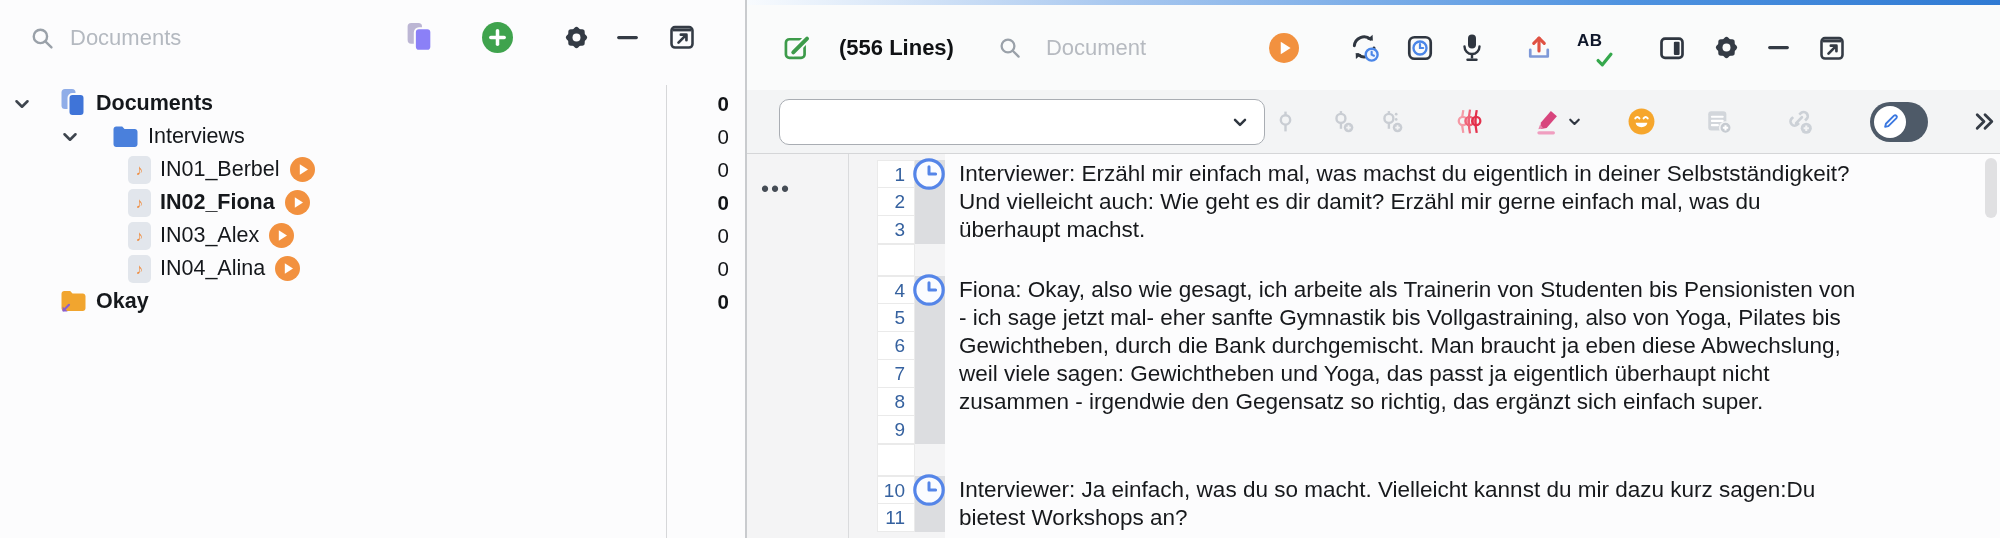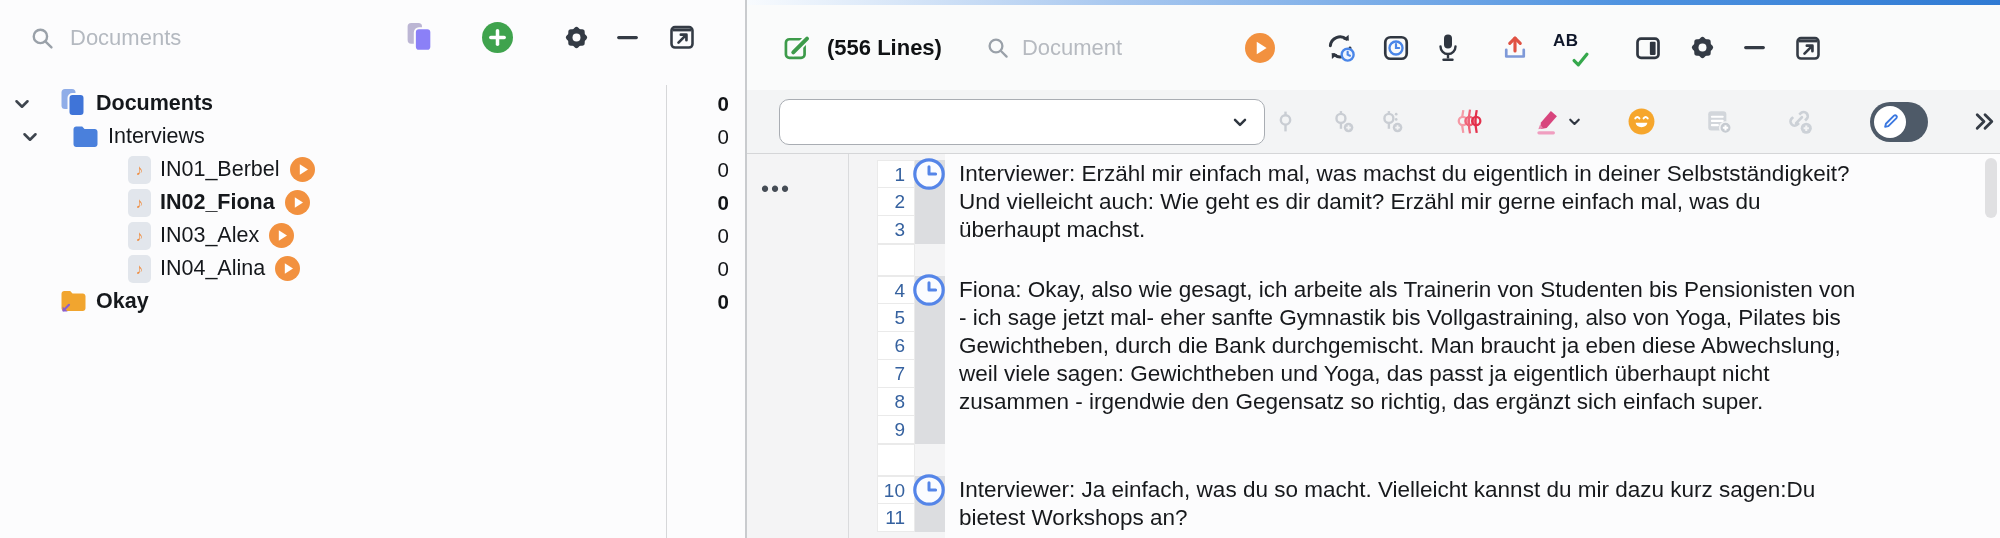--- a/index.html
+++ b/index.html
@@ -36,21 +36,21 @@
 
   #panel-divider{position:absolute;left:745px;top:0;width:2px;height:538px;background:#c9cbce}
 
   
   #right-panel{position:absolute;left:747px;top:0;right:0;height:538px;background:#fafbfb}
   .blue-strip{position:absolute;top:0;left:0;right:0;height:5px;
               background:linear-gradient(90deg,#f8fbfe,#a7c7ef 30%,#4f93e0 70%,#2f7ad3)}
   .tb1{position:absolute;top:5px;left:0;right:0;height:85px;display:flex;align-items:center;background:#fafbfb}
   .lines-label{font-size:22px;font-weight:700;color:#101214;white-space:nowrap}
   .doc-search input{border:none;outline:none;background:transparent;font-size:22px;width:200px;
-                    margin-left:10px;color:#333;font-family:inherit}
+                    margin-left:22px;color:#333;font-family:inherit}
   .doc-search input::placeholder{color:#b6bac0}
   .zoom-select{display:inline-flex;align-items:center;justify-content:center;gap:8px;width:98px;height:48px;
                background:#fff;border:1.5px solid #c3c6c9;border-radius:10px;font-size:21px;color:#1c2025;cursor:pointer}
   .ab-wrap{position:relative;width:34px;height:34px;cursor:pointer}
   .ab-txt{font-size:17px;font-weight:700;color:#0f172a;letter-spacing:.5px}
   .ab-check{position:absolute;right:-2px;bottom:-2px}
 
   .tb2{position:absolute;top:90px;left:0;right:0;height:63px;background:#f3f4f5;
        border-bottom:1px solid #d5d6d8;display:flex;align-items:center}
   .combo{margin-left:32px;width:486px;height:46px;background:#fff;border:1.5px solid #a9adb3;border-radius:10px;
@@ -141,21 +141,21 @@
           </svg>
         </span>
         <span class="ico">
           <svg width="27" height="31" viewBox="0 0 27 31">
             <rect x="1.5" y="1" width="14" height="20" rx="3.5" fill="#8fade8"></rect>
             <rect x="8.5" y="6" width="16" height="22" rx="4" fill="#3f74d8" stroke="#fcfcfd" stroke-width="2"></rect>
           </svg>
         </span>
         <span class="t-label t-bold">Documents</span>
       </div>
-      <div class="tree-row" style="padding-left: 18px;">
+      <div class="tree-row" style="padding-left: 58px;">
         <span class="chev-box" style="margin-right: 30px;">
           <svg width="22" height="22" viewBox="0 0 24 24" fill="none" stroke="#3e454e" stroke-width="2.8" stroke-linecap="round" stroke-linejoin="round">
             <path d="M6 9l6 6 6-6"></path>
           </svg>
         </span>
         <span class="ico">
           <svg width="27" height="23" viewBox="0 0 27 23">
             <path d="M1.5 4.2c0-1.5 1.2-2.7 2.7-2.7h6l2.3 2.5h10.3c1.5 0 2.7 1.2 2.7 2.7v12.6c0 1.5-1.2 2.7-2.7 2.7H4.2c-1.5 0-2.7-1.2-2.7-2.7z" fill="#4a80dc"></path>
           </svg>
         </span>
@@ -233,21 +233,21 @@
   <div class="tb1">
     <button class="btn" style="margin-left:36px">
       <span class="ico">
         <svg width="28" height="28" viewBox="0 0 24 24" fill="none" stroke-linecap="round" stroke-linejoin="round">
             <rect x="2.5" y="4.5" width="16" height="16" rx="3" stroke="#3d9b4a" stroke-width="2.3"></rect>
             <path d="M8.8 15.7 20.6 3.9" stroke="#fafbfb" stroke-width="6.5"></path>
             <path d="M8.8 15.7 20.6 3.9" stroke="#3d9b4a" stroke-width="3.4"></path>
           </svg>
       </span>
     </button>
-    <span class="lines-label" style="margin-left:16px">(556 Lines)</span>
+    <span class="lines-label" style="margin-left:28px">(556 Lines)</span>
     <span class="ico" style="margin-left:44px">
       <svg width="24" height="24" viewBox="0 0 24 24" fill="none" stroke="#9aa1a9" stroke-width="2.3" stroke-linecap="round">
           <circle cx="10" cy="10" r="6.4"></circle>
           <line x1="15.2" y1="15.2" x2="20.6" y2="20.6"></line>
         </svg>
     </span>
     <span class="doc-search">
       <input placeholder="Document" style="">
     </span>
     <button class="btn" style="margin-left:21px">

